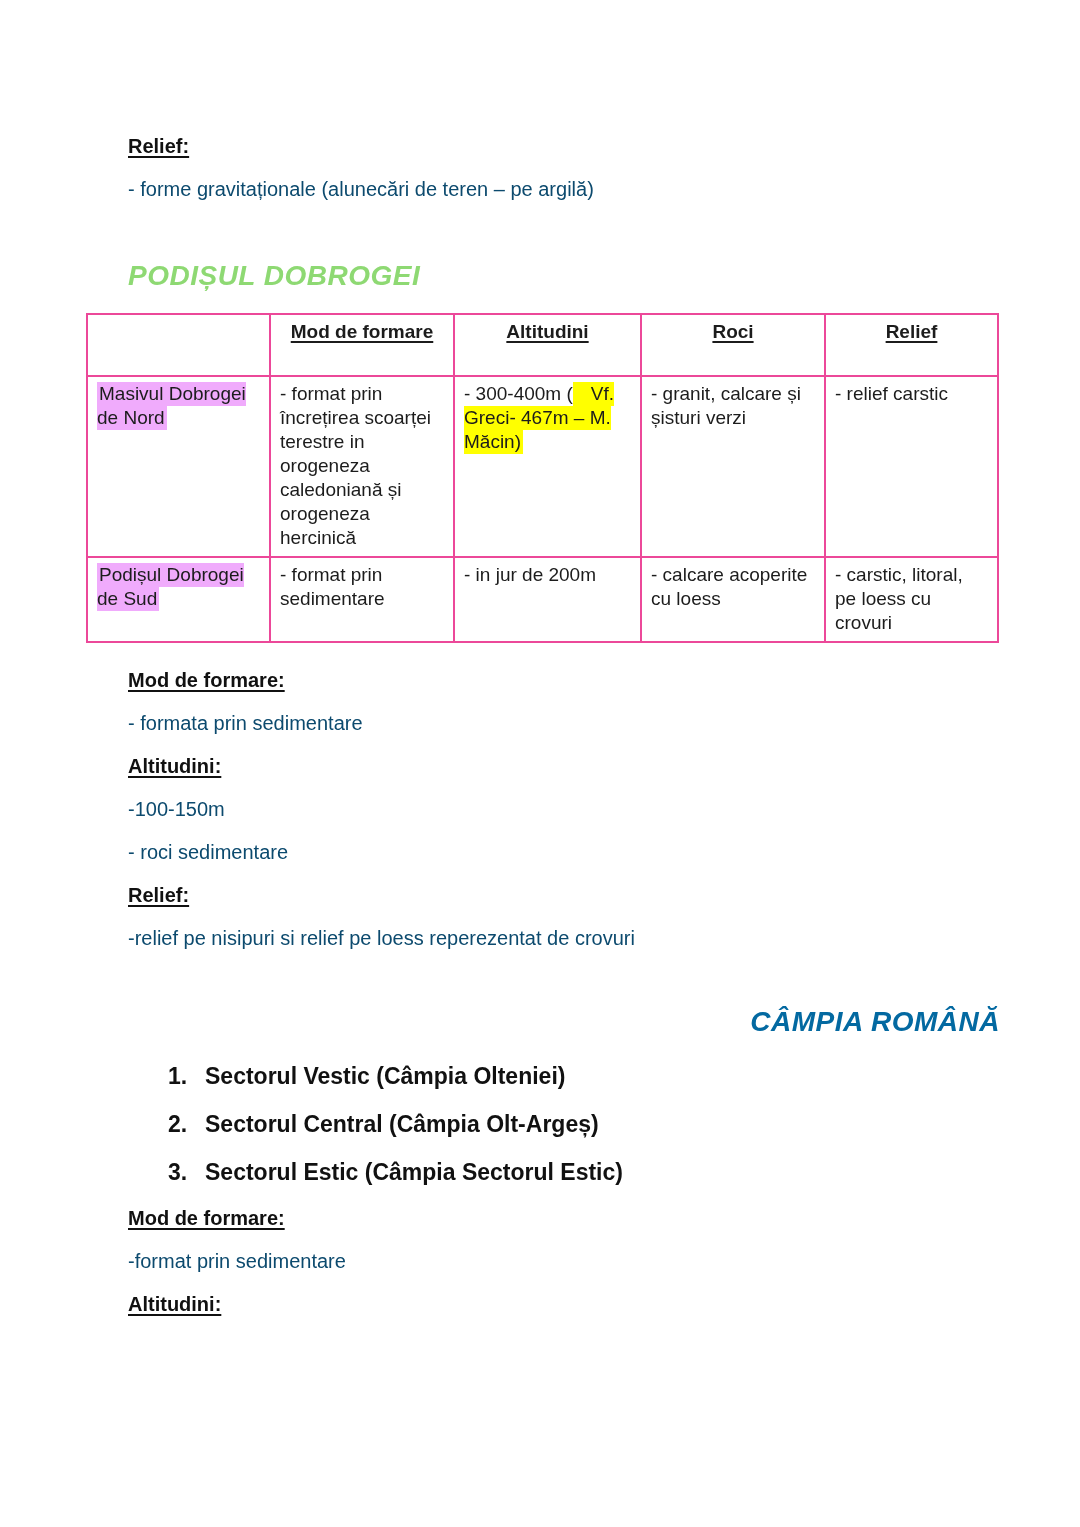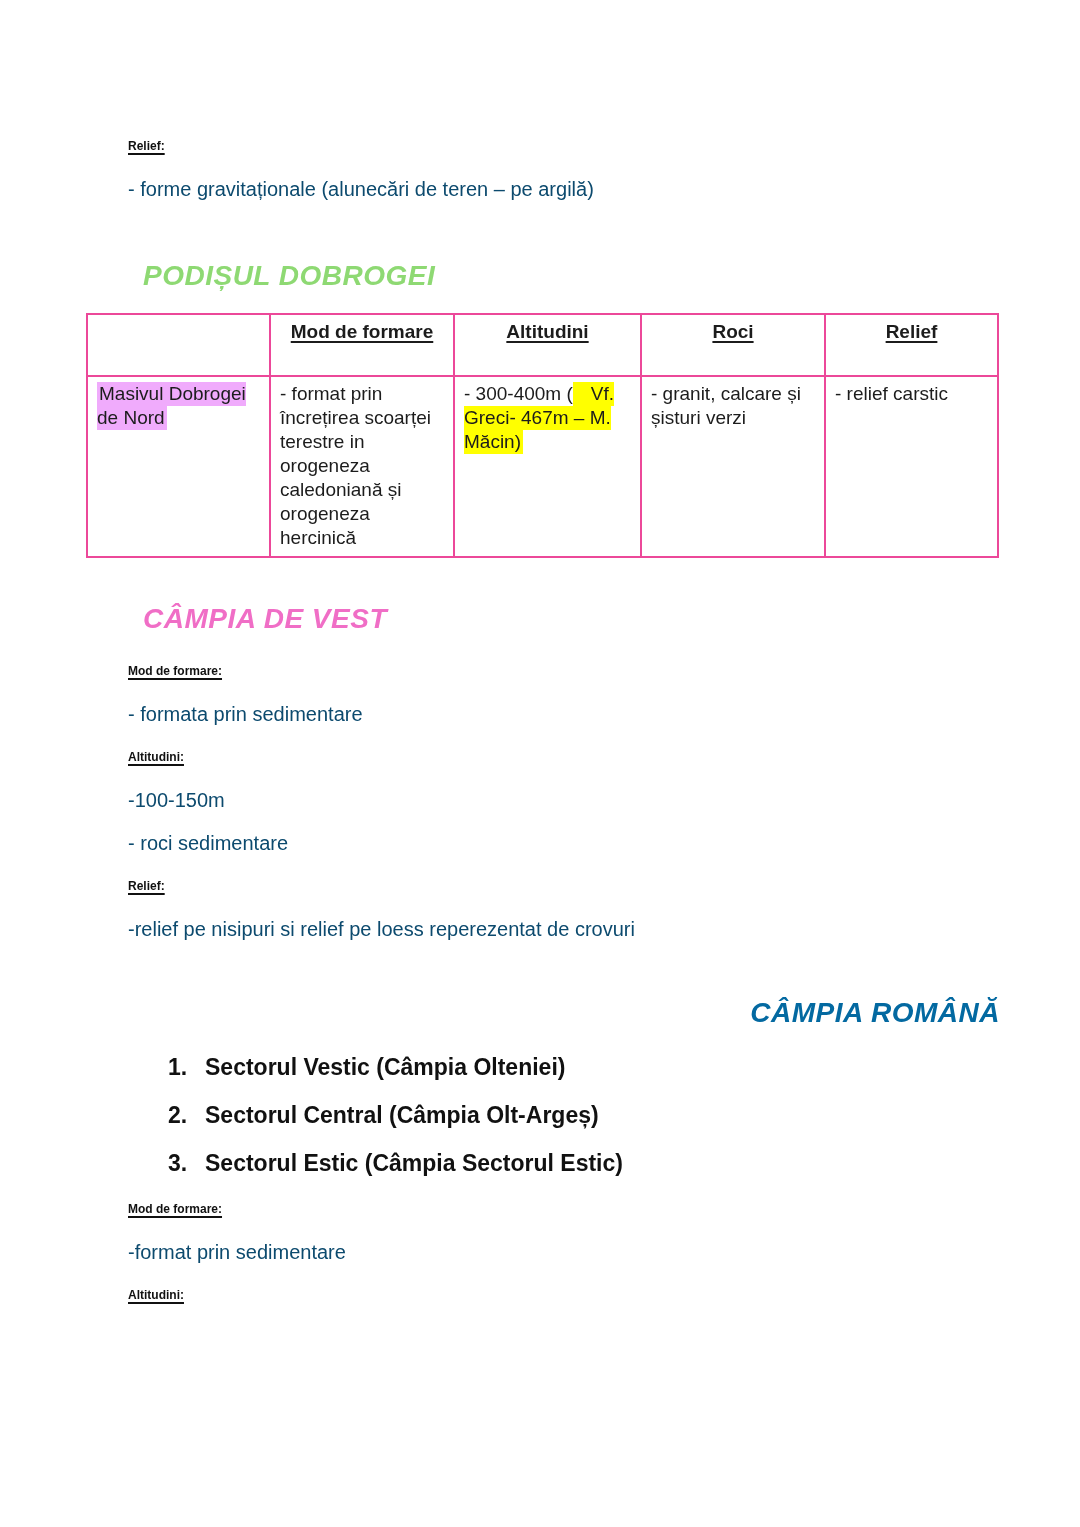--- a/index.html
+++ b/index.html
@@ -10,42 +10,41 @@
     height: 1527px;
     background: #ffffff;
     font-family: "Liberation Sans", sans-serif;
     color: #1c1c1c;
     overflow: hidden;
   }
   .content {
     padding: 134px 80px 0 128px;
   }
   .label {
-    font-size: 12px;
+    font-size: 20px;
     line-height: 24px;
     font-weight: 700;
     text-decoration: underline;
     text-decoration-thickness: 2px;
     text-underline-offset: 3px;
     color: #111;
   }
   .body-line {
     font-size: 20px;
     line-height: 24px;
     font-weight: 400;
     color: #0c4a6e;
     margin-top: 19px;
   }
   .section-heading {
     font-size: 28px;
     line-height: 30px;
     font-weight: 700;
     font-style: italic;
     letter-spacing: 0.5px;
-    margin-left: 15px;
   }
   .heading-green { color: #8ed973; margin-top: 60px; }
   .heading-pink  { color: #f06ec6; margin-top: 46px; }
   .heading-red   { color: #0369a1; margin-top: 57px; text-align: right; }
 
   table.geo-table {
     border-collapse: collapse;
     margin-top: 22px;
     margin-left: -42px;
     width: 911px;
@@ -122,24 +121,30 @@
         <th>Roci</th>
         <th>Relief</th>
       </tr>
       <tr class="row-tall">
         <td><span class="hl-cyan">Masivul Dobrogei de Nord</span></td>
         <td>- format prin încrețirea scoarței terestre in orogeneza caledoniană și orogeneza hercinică</td>
         <td><span>- 300-400m (</span><span class="hl-yellow">Vf. Greci- 467m – M. Măcin)</span></td>
         <td>- granit, calcare și șisturi verzi</td>
         <td>- relief carstic</td>
       </tr>
+      <tr class="row-short">
+        <td><span class="hl-cyan">Podișul Dobrogei de Sud</span></td>
+        <td>- format prin sedimentare</td>
+        <td><span>- in jur de 200m</span></td>
+        <td>- calcare acoperite cu loess</td>
+        <td>- carstic, litoral, pe loess cu crovuri</td>
+      </tr>
     </tbody>
       </table>
 
-    <div class="section-heading heading-pink">CÂMPIA DE VEST</div>
 
     <div class="entries">
       <div class="label">Mod de formare:</div>
       <div class="body-line">- formata prin sedimentare</div>
       <div class="label">Altitudini:</div>
       <div class="body-line">-100-150m</div>
       <div class="body-line">- roci sedimentare</div>
       <div class="label">Relief:</div>
       <div class="body-line">-relief pe nisipuri si relief pe loess reperezentat de crovuri</div>
     </div>

